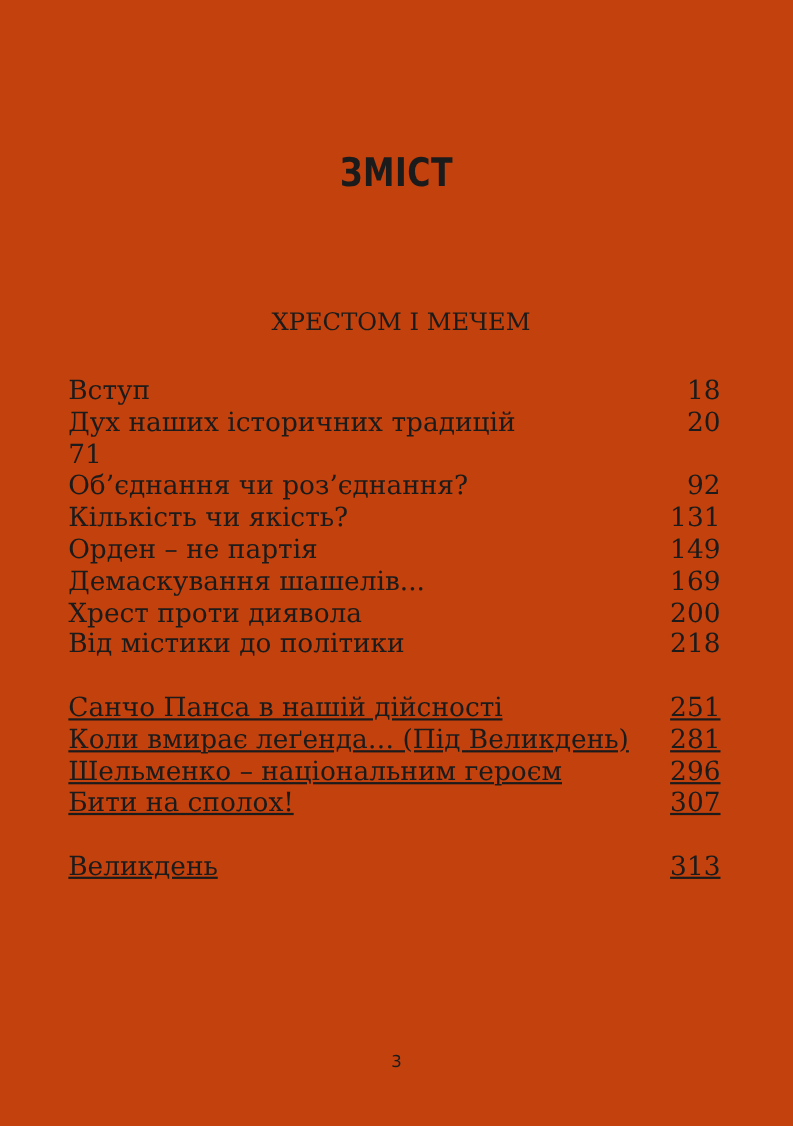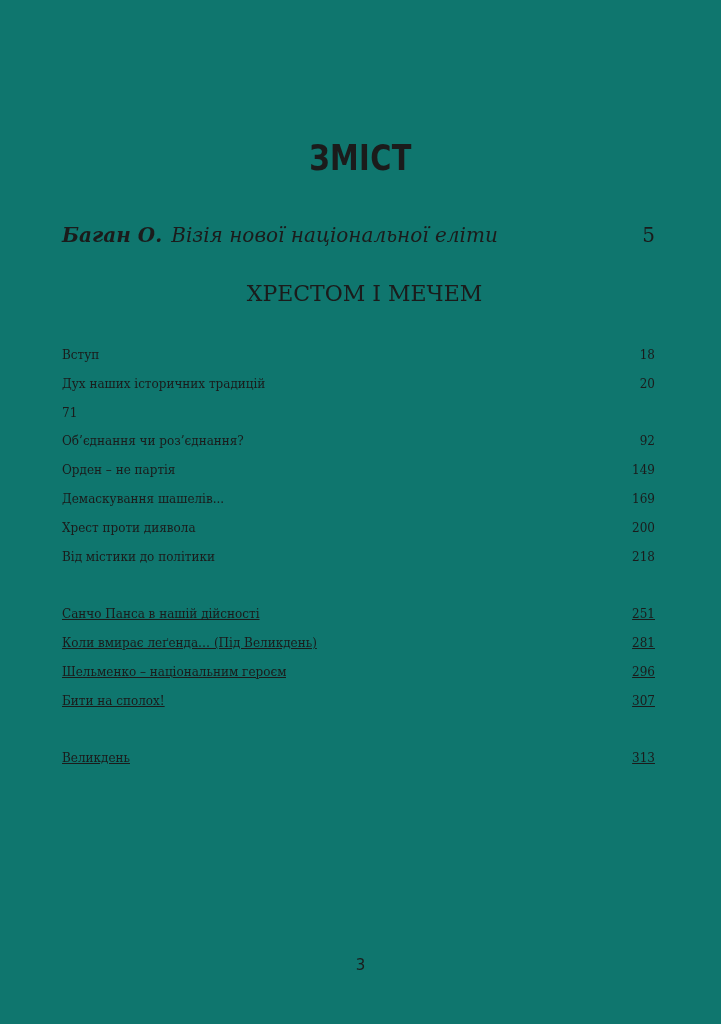--- a/index.html
+++ b/index.html
@@ -6,21 +6,21 @@
   html, body {
     margin: 0;
     padding: 0;
     background: #e8e8e8;
   }
   .page {
     position: relative;
     width: 721px;
     height: 1024px;
     margin: 0 auto;
-    background: #0f766e;
+    background: #c2410c;
     color: #1b1b1b;
     font-family: "DejaVu Serif", "Liberation Serif", serif;
     overflow: hidden;
   }
   .page-title {
     position: absolute;
     top: 140px;
     left: 0;
     width: 100%;
     margin: 0;
@@ -59,21 +59,21 @@
     text-align: center;
     font-size: 22px;
     line-height: 28px;
     font-weight: normal;
   }
   .toc {
     position: absolute;
     top: 341px;
     left: 62px;
     right: 66px;
-    font-size: 12px;
+    font-size: 24px;
   }
   .toc-row {
     display: flex;
     justify-content: space-between;
     align-items: baseline;
     line-height: 28.8px;
     height: 28.8px;
   }
   .toc-row .entry-title {
     white-space: nowrap;
@@ -92,46 +92,44 @@
     line-height: 18px;
   }
 </style>
 </head>
 <body>
 
 <div class="page">
 
   <h1 class="page-title">ЗМІСТ</h1>
 
-  <div class="front-entry">
-    <span class="front-text">
-      <span class="author">Баган О.</span><span class="fe-title">Візія нової національної еліти</span>
-    </span>
-    <span class="pg">5</span>
-  </div>
 
   <h2 class="section-heading">ХРЕСТОМ І МЕЧЕМ</h2>
 
   <div class="toc">
 
     <div class="toc-group toc-group-1">
       <div class="toc-row">
         <span class="entry-title">Вступ</span>
         <span class="pg">18</span>
       </div>
       <div class="toc-row">
         <span class="entry-title">Дух наших історичних традицій</span>
         <span class="pg">20</span>
       </div>
       <div class="toc-row">
         <span class="pg">71</span>
       </div>
       <div class="toc-row">
         <span class="entry-title">Об’єднання чи роз’єднання?</span>
         <span class="pg">92</span>
+      </div>
+      <div class="toc-row">
+        <span class="entry-title">Кількість чи якість?</span>
+        <span class="pg">131</span>
       </div>
       <div class="toc-row">
         <span class="entry-title">Орден – не партія</span>
         <span class="pg">149</span>
       </div>
       <div class="toc-row">
         <span class="entry-title">Демаскування шашелів...</span>
         <span class="pg">169</span>
       </div>
       <div class="toc-row">

